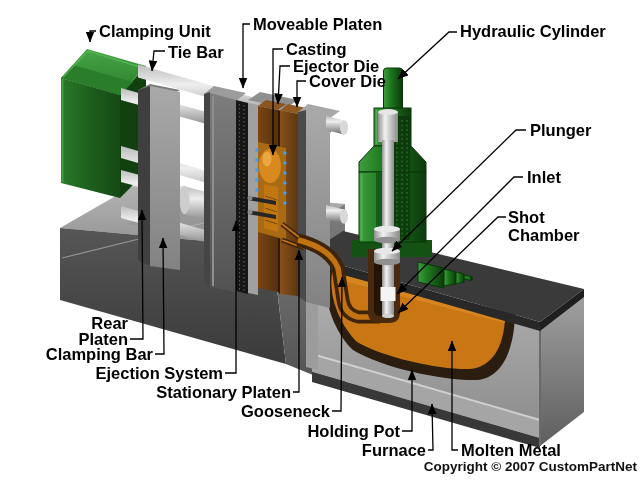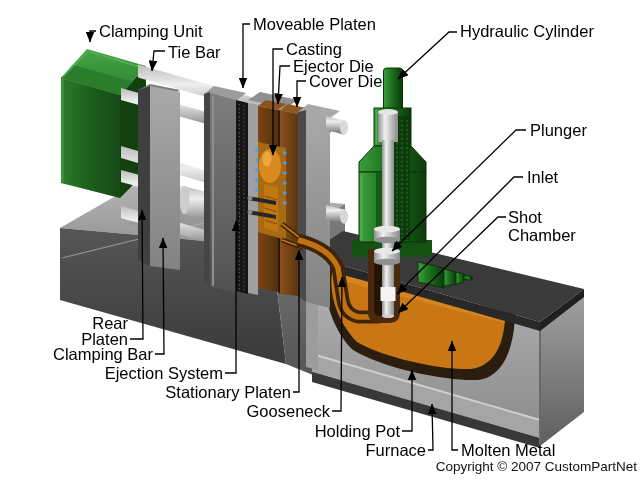--- a/index.html
+++ b/index.html
@@ -1,17 +1,17 @@
 <!DOCTYPE html>
 <html style="--background: #ffffff; --label-text: #000000; --leader-line: #000000; --copyright-text: #111111; --clamping-unit-green: #1f6420; --hydraulic-green: #1e7a1e; --molten-metal-orange: #c97714; --die-brown: #714012; --gooseneck-brown: #3f2408; --holding-pot-dark: #2b1e10; --machine-gray: #8f8f8f; --bed-dark-gray: #464646; --furnace-top-gray: #3a3a3a; --steel-silver: #c9c9c9; --ejector-pin-blue: #3f9fff;"><head>
 <meta charset="utf-8">
 <style>
   html,body{margin:0;padding:0;background:#fff;}
   .stage{position:relative;width:640px;height:480px;background:var(--background,#ffffff);
-         font-family:"Liberation Sans","DejaVu Sans",sans-serif;overflow:hidden;}
+         font-family:"Liberation Sans","DejaVu Sans",sans-serif;overflow:hidden;font-weight:bold;}
   svg{display:block;}
   .lbl{font-family:"Liberation Sans","DejaVu Sans",sans-serif;font-size:16.5px;fill:var(--label-text,#000);}
   .lbl-end{text-anchor:end;}
   .copyright{font-size:13.5px;fill:var(--copyright-text,#111);text-anchor:end;}
   .lead{fill:none;stroke:var(--leader-line,#000);stroke-width:1.3;}
 </style>
 </head>
 <body>
 
 <div class="stage">

